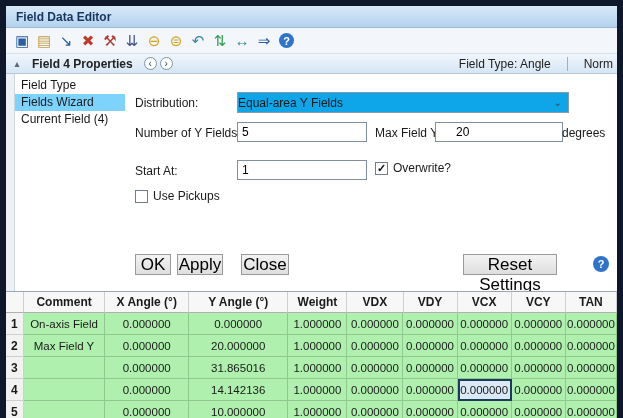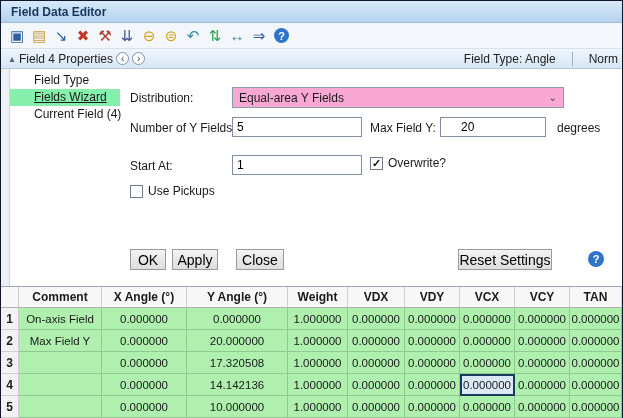--- a/index.html
+++ b/index.html
@@ -1,19 +1,19 @@
 <!DOCTYPE html>
 <html><head>
 <meta charset="utf-8">
 <style>
   * { box-sizing: border-box; margin: 0; padding: 0; }
   html,body { width:623px; height:418px; overflow:hidden;
     font-family:"Liberation Sans", sans-serif; font-size:12px; color:#1a1a1a; }
   .window { position:relative; width:623px; height:418px;
-    border:1px solid #0f172a; background:#edf1f5; }
+    border:6px solid #0f172a; background:#edf1f5; }
 
   
   .titlebar { position:absolute; top:0; left:0; right:0; height:22px;
     background:linear-gradient(#d8e9f9,#b4d2ee); border-bottom:1px solid #9dbbd8;
     display:flex; align-items:center; padding-left:10px;
     color:#17365d; font-weight:bold; }
 
   
   .toolbar { position:absolute; top:22px; left:0; right:0; height:26px;
     background:#f3f6fa; border-bottom:1px solid #d8e0ea;
@@ -21,58 +21,58 @@
   .tb-icon { width:20px; height:20px; display:flex; align-items:center;
     justify-content:center; font-size:15px; cursor:pointer; }
   .tb-circle { width:15px; height:15px; border-radius:50%; color:#fff;
     font-size:11px; font-weight:bold; margin-left:3px; }
 
   
   .propsbar { position:absolute; top:48px; left:0; right:0; height:20px;
     background:linear-gradient(#f0f6fc,#d6e6f5); border-bottom:1px solid #b6c8da;
     display:flex; align-items:center; padding:0 4px; color:#222; overflow:hidden; }
   .collapse { font-size:10px; color:#5a6a7a; width:14px; text-align:center; }
-  .props-title { margin:0 0; }
+  .props-title { margin:0 8px;font-weight:bold; }
   .nav-circle { width:13px; height:13px; border:1px solid #7d95ad; border-radius:50%;
     background:#fdfdfd; display:flex; align-items:center; justify-content:center;
     font-size:10px; line-height:1; color:#444; margin-left:3px; cursor:pointer; }
   .props-right { margin-left:auto; display:flex; align-items:center; gap:16px; white-space:nowrap; }
   .vsep { width:1px; height:14px; background:#9ab2c8; }
 
   
   .content { position:absolute; top:68px; left:0; right:0; height:217px; background:#edf1f5; }
   .panel { position:absolute; left:8px; top:0; right:0; bottom:0; background:#fff;
     border-left:1px solid #cdd6e0; }
   .sidebar { position:absolute; left:0; top:3px; width:110px; }
-  .sb-item { height:17px; line-height:17px; padding-left:24px; cursor:pointer; white-space:nowrap; }
-  .sb-item.selected { background:#86efac;text-decoration:underline; }
+  .sb-item { height:17px; line-height:17px; padding-left:6px; cursor:pointer; white-space:nowrap; }
+  .sb-item.selected { background:#7dd3fc; }
   .main { position:absolute; left:110px; top:0; right:0; bottom:0;text-decoration:underline; }
 
   .lbl { position:absolute; white-space:nowrap; }
-  .combo { position:absolute; height:21px; border:1px solid #8a9bac; background:#f9a8d4;
-    display:flex; align-items:center; padding-left:6px; cursor:pointer; }
+  .combo { position:absolute; height:21px; border:1px solid #8a9bac; background:#0ea5e9;
+    display:flex; align-items:center; cursor:pointer; }
   .combo .chev { margin-left:auto; padding-right:6px; font-size:10px; color:#444; }
   input.txt { position:absolute; height:20px; border:1px solid #7f8f9f; background:#fff;
     padding:2px 4px; font-family:"Liberation Sans",sans-serif; font-size:12px; }
   .chk { position:absolute; display:flex; align-items:center; cursor:pointer; }
   .chk .box { width:13px; height:13px; border:1px solid #707e8c; background:#fff;
     display:flex; align-items:center; justify-content:center;
     font-size:11px; font-weight:bold; color:#111; }
   .chk .cap { margin-left:5px; }
   button.btn { position:absolute; height:21px; background:linear-gradient(#f3f3f3,#dedede);
-    border:1px solid #9a9a9a; font-family:"Liberation Sans",sans-serif; font-size:14px;
+    border:1px solid #9a9a9a; font-family:"Liberation Sans",sans-serif; font-size:17px;
     cursor:pointer; }
   .help-circle { position:absolute; width:16px; height:16px; border-radius:50%;
     background:#2f74c9; color:#fff; font-weight:bold; font-size:11px;
     display:flex; align-items:center; justify-content:center; cursor:pointer; }
 
   
   .table { position:absolute; top:285px; left:0; right:0; bottom:0;
     border-top:1px solid #9aa6b4; background:#fff; }
-  .thead { display:flex; height:21px; }
+  .thead { display:flex; height:21px;justify-content:flex-end; }
   .th { background:#f7f7f7; border-right:1px solid #cfcfcf; border-bottom:1px solid #b0b0b0;
     display:flex; align-items:center; justify-content:center; font-weight:bold; }
   .tr { display:flex; height:22px; }
   .rn { width:18px; background:#f2f2f2; border-right:1px solid #cfcfcf;
     border-bottom:1px solid #cfcfcf; display:flex; align-items:center;
     justify-content:center; font-weight:bold; cursor:pointer; }
   .td { background:#aff0af; border-right:1px solid #8fc98f; border-bottom:1px solid #8fc98f;
     display:flex; align-items:center; justify-content:center; font-size:11.5px; cursor:cell; }
   .td.selected { background:#dbe9f7; outline:2px solid #1b3a5c; outline-offset:-2px; }
   .corner { width:18px; }
@@ -129,21 +129,21 @@
       <div class="main">
         <span class="lbl" style="left:10px; top:22px;">Distribution:</span>
         <div class="combo" style="left:112px; top:18px; width:332px;">
           <span>Equal-area Y Fields</span>
           <span class="chev">⌄</span>
         </div>
 
         <span class="lbl" style="left:10px; top:52px;">Number of Y Fields:</span>
         <input class="txt" style="left: 112px; top: 48px; width: 130px;" value="5">
         <span class="lbl" style="left:250px; top:52px;">Max Field Y:</span>
-        <input class="txt" style="left: 320px; top: 48px; width: 106px; padding-left: 20px;" value="20">
+        <input class="txt" style="left: 310px; top: 48px; width: 128px; padding-left: 20px;" value="20">
         <span class="lbl" style="left:437px; top:52px;">degrees</span>
 
         <span class="lbl" style="left:10px; top:90px;">Start At:</span>
         <input class="txt" style="left: 112px; top: 86px; width: 130px;" value="1">
         <span class="chk" style="left:250px; top:87px;">
           <span class="box">✓</span>
           <span class="cap">Overwrite?</span>
         </span>
 
         <span class="chk" style="left:10px; top:115px;">
@@ -195,21 +195,21 @@
           <div class="td c4">0.000000</div>
           <div class="td c5">0.000000</div>
           <div class="td c6">0.000000</div>
           <div class="td c7">0.000000</div>
           <div class="td c8">0.000000</div>
         </div>
         <div class="tr">
           <div class="rn">3</div>
           <div class="td c0"></div>
           <div class="td c1">0.000000</div>
-          <div class="td c2">17.320508</div>
+          <div class="td c2">31.865016</div>
           <div class="td c3">1.000000</div>
           <div class="td c4">0.000000</div>
           <div class="td c5">0.000000</div>
           <div class="td c6">0.000000</div>
           <div class="td c7">0.000000</div>
           <div class="td c8">0.000000</div>
         </div>
         <div class="tr">
           <div class="rn">4</div>
           <div class="td c0"></div>

